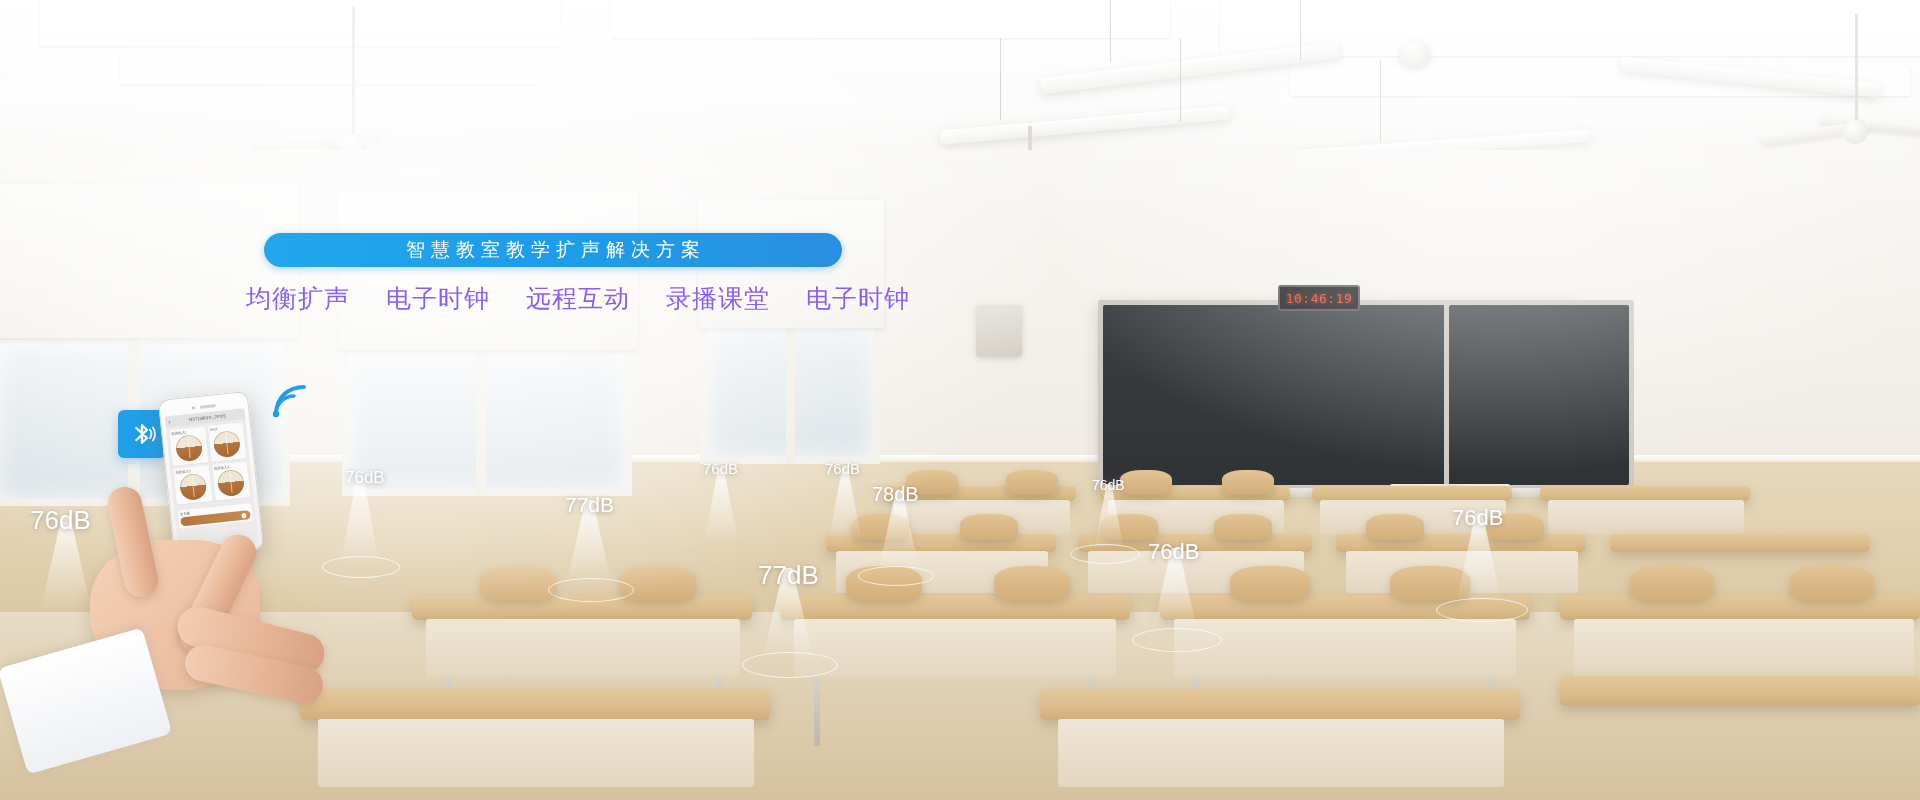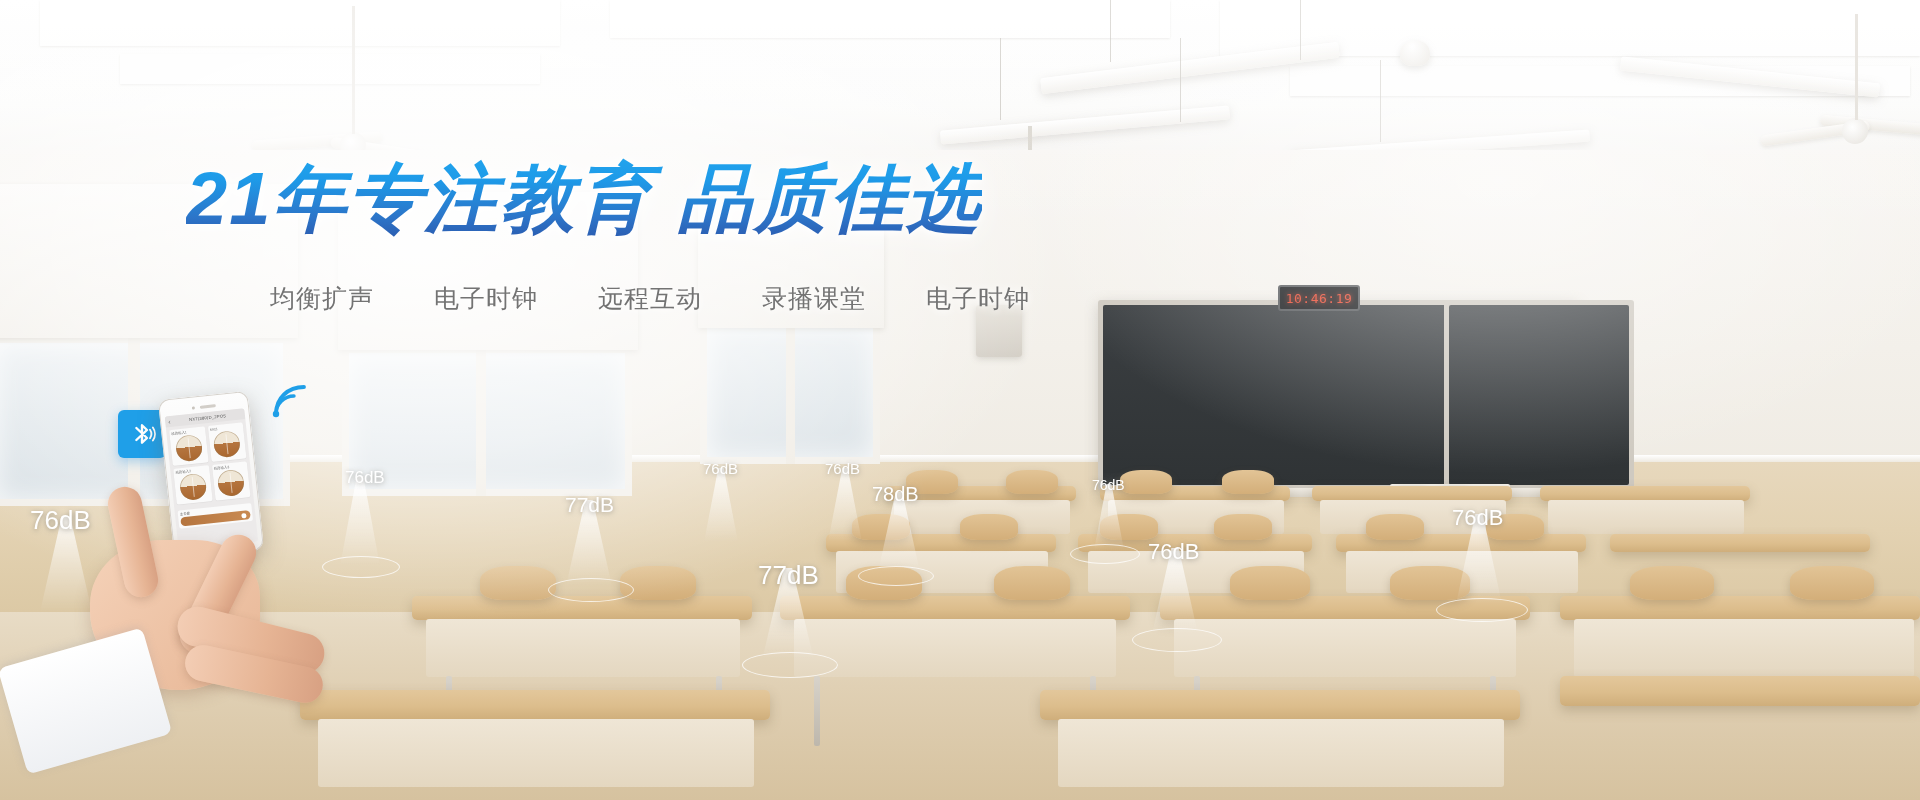--- a/index.html
+++ b/index.html
@@ -115,22 +115,22 @@
   .pill { position:absolute; left:264px; top:233px; width:578px; height:34px;
     background:linear-gradient(to right,#23a6ee,#1d9ce9 55%,#2a8fe0 100%);
     border-radius:17px; display:flex; align-items:center; justify-content:center;
     box-shadow:0 2px 8px rgba(30,140,220,.35);
   }
   .pill span { color:#fff; font-size:19px; letter-spacing:6px; text-indent:6px;
     font-family:"Liberation Sans","DejaVu Sans",sans-serif; }
 
   
   .features { position:absolute; left:246px; top:282px; display:flex; align-items:center; gap:36px; }
-  .feature { color:#737373; font-size:25px; letter-spacing:1px; white-space:nowrap;
-    text-shadow:0 1px 6px rgba(255,255,255,.95), 0 0 14px rgba(255,255,255,.8);margin-left:24px; }
+  .feature { color:#8b5cf6; font-size:25px; letter-spacing:1px; white-space:nowrap;
+    text-shadow:0 1px 6px rgba(255,255,255,.95), 0 0 14px rgba(255,255,255,.8); }
 
   
   .bt-badge { position:absolute; left:118px; top:410px; width:48px; height:48px;
     background:#1f9fe8; border-radius:6px; display:flex; align-items:center; justify-content:center;
     box-shadow:0 4px 12px rgba(30,140,220,.35); }
   .bt-badge svg { width:30px; height:30px; }
   .wifi-arcs { position:absolute; left:268px; top:378px; width:46px; height:40px; }
 
   
   .phone { position:absolute; left:166px; top:395px; width:90px; height:160px;
@@ -331,24 +331,24 @@
     <div class="db-label" style="left:565px;top:493px;font-size:21px;">77dB</div>
     <div class="db-label" style="left:703px;top:460px;font-size:15px;">76dB</div>
     <div class="db-label" style="left:825px;top:460px;font-size:15px;">76dB</div>
     <div class="db-label" style="left:872px;top:483px;font-size:20px;">78dB</div>
     <div class="db-label" style="left:1092px;top:477px;font-size:14px;">76dB</div>
     <div class="db-label" style="left:758px;top:560px;font-size:26px;">77dB</div>
     <div class="db-label" style="left:1148px;top:539px;font-size:22px;">76dB</div>
     <div class="db-label" style="left:1452px;top:505px;font-size:22px;">76dB</div>
   </div>
 
-  <div class="headline">
-    <span>21年专注教育</span><span class="gap"></span><span>品质佳选</span>
-  </div>
-
+
+  <div class="pill">
+    <span>智慧教室教学扩声解决方案</span>
+  </div>
 
   <div class="features">
     <div class="feature">均衡扩声</div>
     <div class="feature">电子时钟</div>
     <div class="feature">远程互动</div>
     <div class="feature">录播课堂</div>
     <div class="feature">电子时钟</div>
   </div>
 
   <div class="bt-badge">

